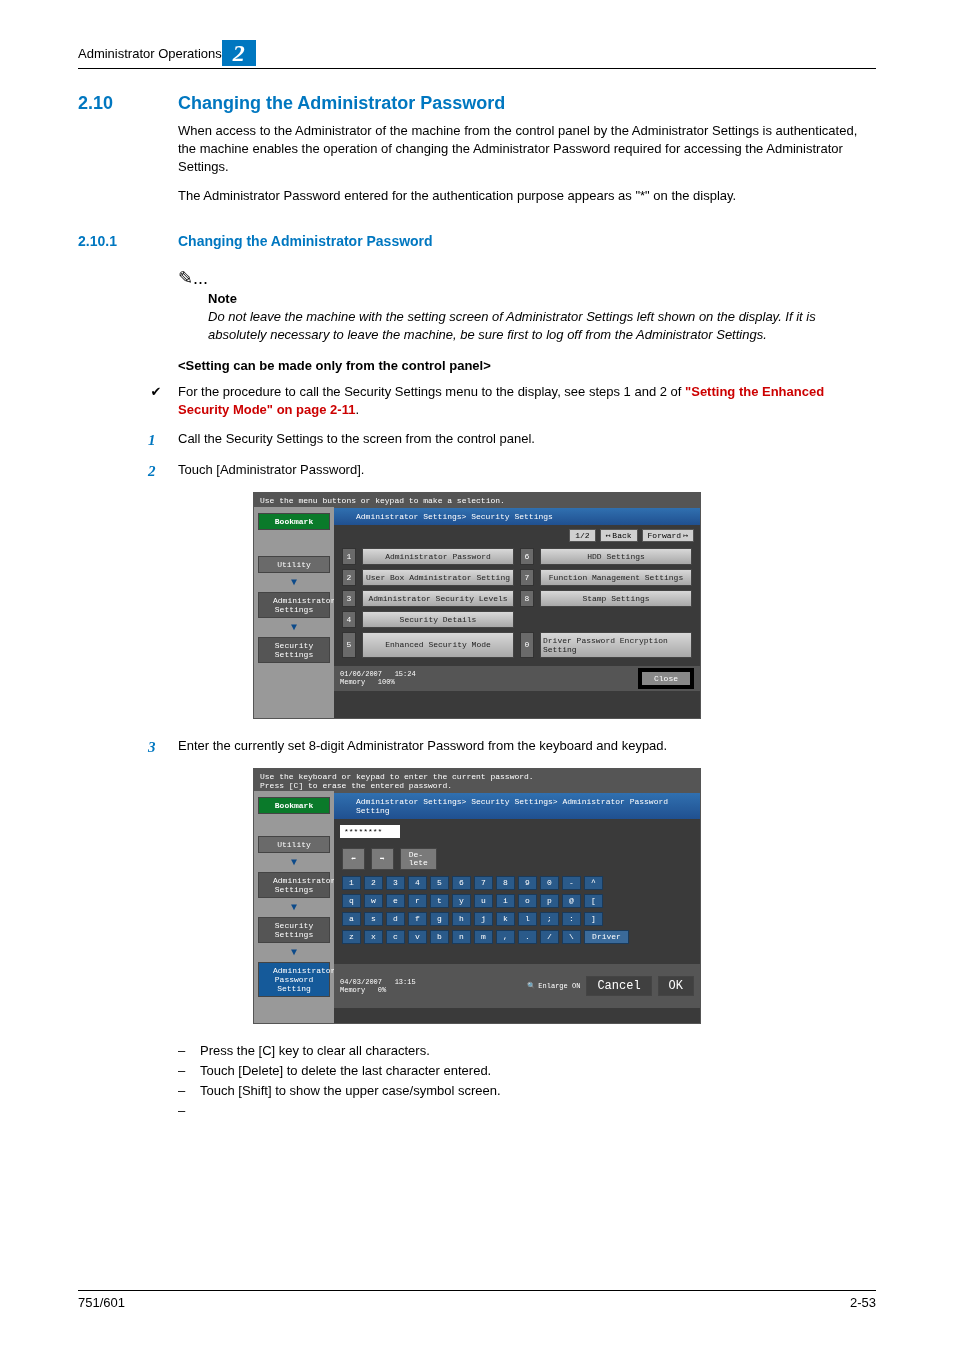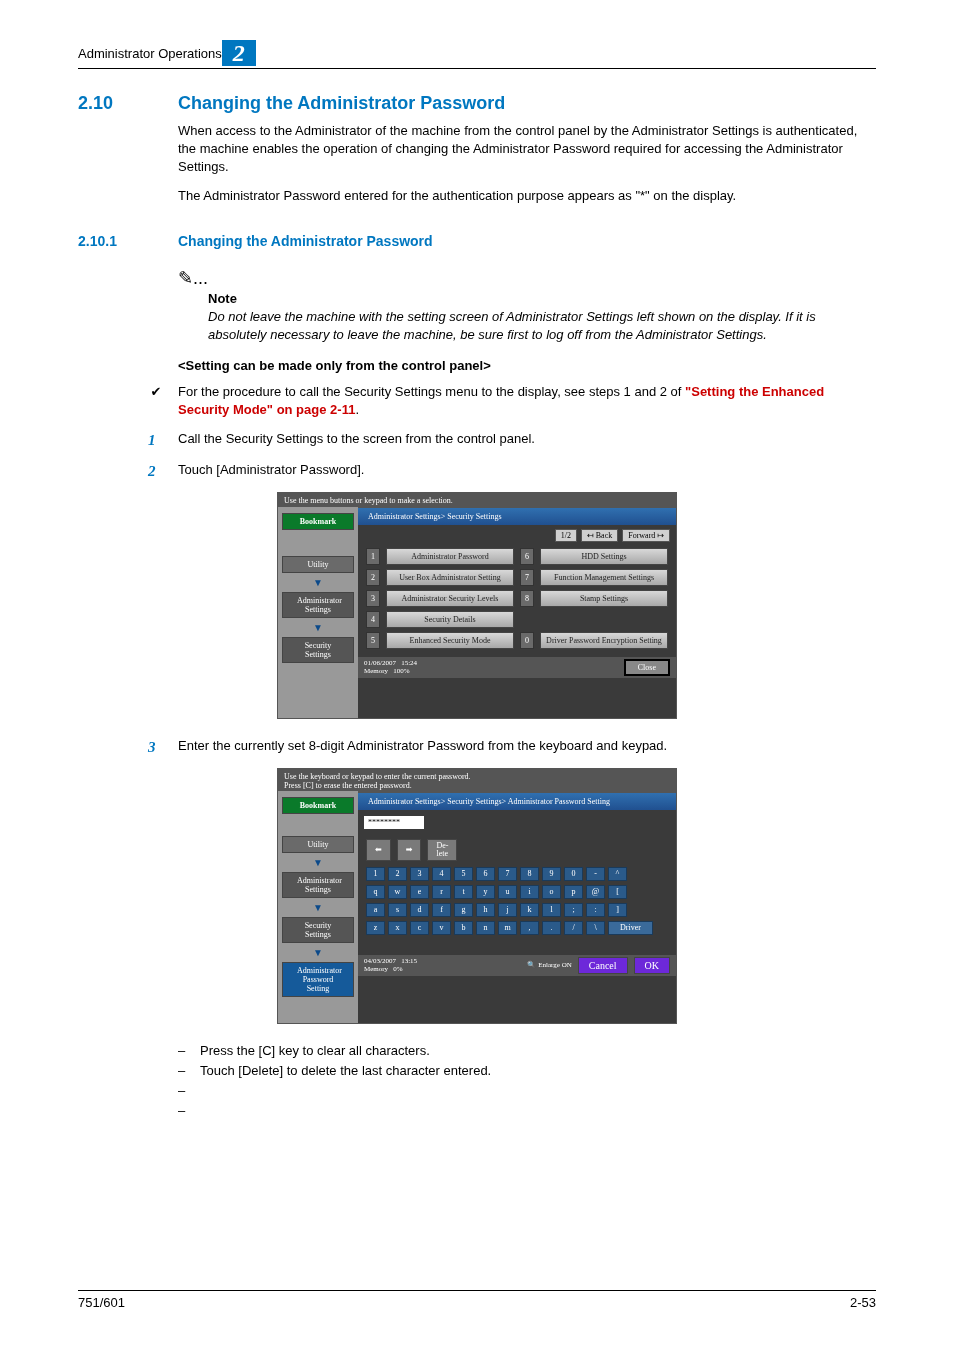--- a/index.html
+++ b/index.html
@@ -73,59 +73,59 @@
   .bold-line { font-weight: bold; margin-left: 100px; margin-bottom: 10px; }
   .proc-row { display: flex; margin-left: 70px; margin-bottom: 10px; gap: 14px; line-height: 1.4; }
   .proc-mark { min-width: 16px; text-align: center; }
   .proc-num { color: #0077c0; font-weight: bold; font-size: 15px; min-width: 16px; font-family: Georgia, serif; font-style: italic; }
   .link { color: #cc0000; font-weight: bold; }
   .sublist { margin-left: 100px; }
   .sub-row { display: flex; gap: 10px; margin-bottom: 2px; line-height: 1.4; }
   .dash { min-width: 12px; }
 
   .screenshot {
-    width: 400px;
+    width: 448px;
     margin: 8px auto 18px auto;
     border: 1px solid #555;
     background: #a8a8a8;
-    font-family: Liberation Serif, serif;
+    font-family: Liberation Mono, monospace;
     font-size: 8px;
     color: #fff;
     position: relative;
   }
   .sh-top { background: #555; padding: 3px 6px; }
   .sh-sidebar { position: absolute; left: 0; top: 14px; bottom: 0; width: 80px; background: #999; }
   .sb-item {
     margin: 6px 4px; padding: 3px 14px; text-align: center;
     background: #6a6a6a; border: 1px solid #444; font-size: 8px;
   }
   .sb-bookmark { background: #0a7a2a; color: #fff; font-weight: bold; }
   .sb-admin { background: #555; }
   .sb-sec { background: #555; }
   .sb-adminpw { background: #155a9a; }
   .arrow-down { text-align: center; color: #0c4a8a; font-size: 10px; margin: -2px 0; }
   .sh-main { margin-left: 80px; background: #3a3a3a; min-height: 210px; padding: 0; position: relative; }
-  .sh-titlebar { background: linear-gradient(#3070b0,#205090); padding: 4px 10px; font-size: 8px; }
+  .sh-titlebar { background: linear-gradient(#3070b0,#205090); padding: 4px 22px; font-size: 8px; }
   .sh-navrow { display: flex; justify-content: flex-end; gap: 4px; padding: 4px 6px; align-items: flex-end; }
   .nav-chip { background: #d0d0d0; color: #000; padding: 1px 5px; border: 1px solid #555; font-size: 8px; display: inline-flex; align-items: center; gap: 2px; }
   .sh-grid { display: grid; grid-template-columns: 14px 1fr 14px 1fr; gap: 4px 6px; padding: 2px 8px 8px 8px; align-items: stretch; }
   .sh-cell-n { background: #6a6a6a; display: flex; align-items: center; justify-content: center; font-size: 8px; border: 1px solid #333; }
   .sh-cell-b { background: linear-gradient(#d8d8d8,#a8a8a8); color: #222; display: flex; align-items: center; justify-content: center; font-size: 8px; border: 1px solid #444; padding: 3px 2px; }
   .sh-foot { background: #555; padding: 2px 6px; display: flex; justify-content: space-between; align-items: center; font-size: 7px; }
-  .sh-close { background: #888; border: 2px solid #000000; padding: 2px 12px; color: #fff; font-size: 8px; }
+  .sh-close { background: #888; border: 4px solid #000000; padding: 2px 12px; color: #fff; font-size: 8px; }
 
   .sh-password-box { margin: 6px; background: #fff; color: #000; padding: 2px 4px; font-size: 8px; width: 60px; }
   .sh-kb-controls { display: flex; gap: 6px; padding: 4px 8px; }
   .kb-btn { background: #7a7a7a; border: 1px solid #444; padding: 2px 8px; font-size: 8px; display: flex; align-items: center; justify-content: center; }
   .kb-row { display: flex; gap: 3px; padding: 2px 8px; }
   .key { background: #2a5a8a; border: 1px solid #1a3a5a; width: 19px; height: 14px; display: flex; align-items: center; justify-content: center; font-size: 8px; }
   .key-shift { width: 45px; background: #3a6a9a; }
-  .sh-foot2 { background: #555; padding: 2px 6px; display: flex; justify-content: space-between; align-items: center; font-size: 7px; }
+  .sh-foot2 { background: #555; padding: 12px 6px; display: flex; justify-content: space-between; align-items: center; font-size: 7px; }
   .foot-btns { display: flex; gap: 6px; align-items: center; }
-  .fbtn { background: #6d28d9; border: 1px solid #444; padding: 2px 10px; font-size: 10px; }
+  .fbtn { background: #404040; border: 1px solid #444; padding: 2px 10px; font-size: 12px; }
   .enlarge { display: flex; align-items: center; gap: 2px; }
   .footer-row {
     display: flex; justify-content: space-between;
     border-top: 1px solid #000;
     padding-top: 4px; margin-top: 40px;
     font-size: 13px;
     position: absolute;
     bottom: 40px; left: 78px; right: 78px;
   }
 </style>
@@ -347,20 +347,21 @@
     <div class="sub-row">
         <span class="dash">–</span>
         <span>Press the [C] key to clear all characters.</span>
       </div>
     <div class="sub-row">
         <span class="dash">–</span>
         <span>Touch [Delete] to delete the last character entered.</span>
       </div>
     <div class="sub-row">
         <span class="dash">–</span>
+        <span>Touch [Shift] to show the upper case/symbol screen.</span>
       </div>
     <div class="sub-row">
         <span class="dash">–</span>
       </div>
   </div>
 
   <div class="footer-row">
     <span>751/601</span>
     <span>2-53</span>
   </div>

